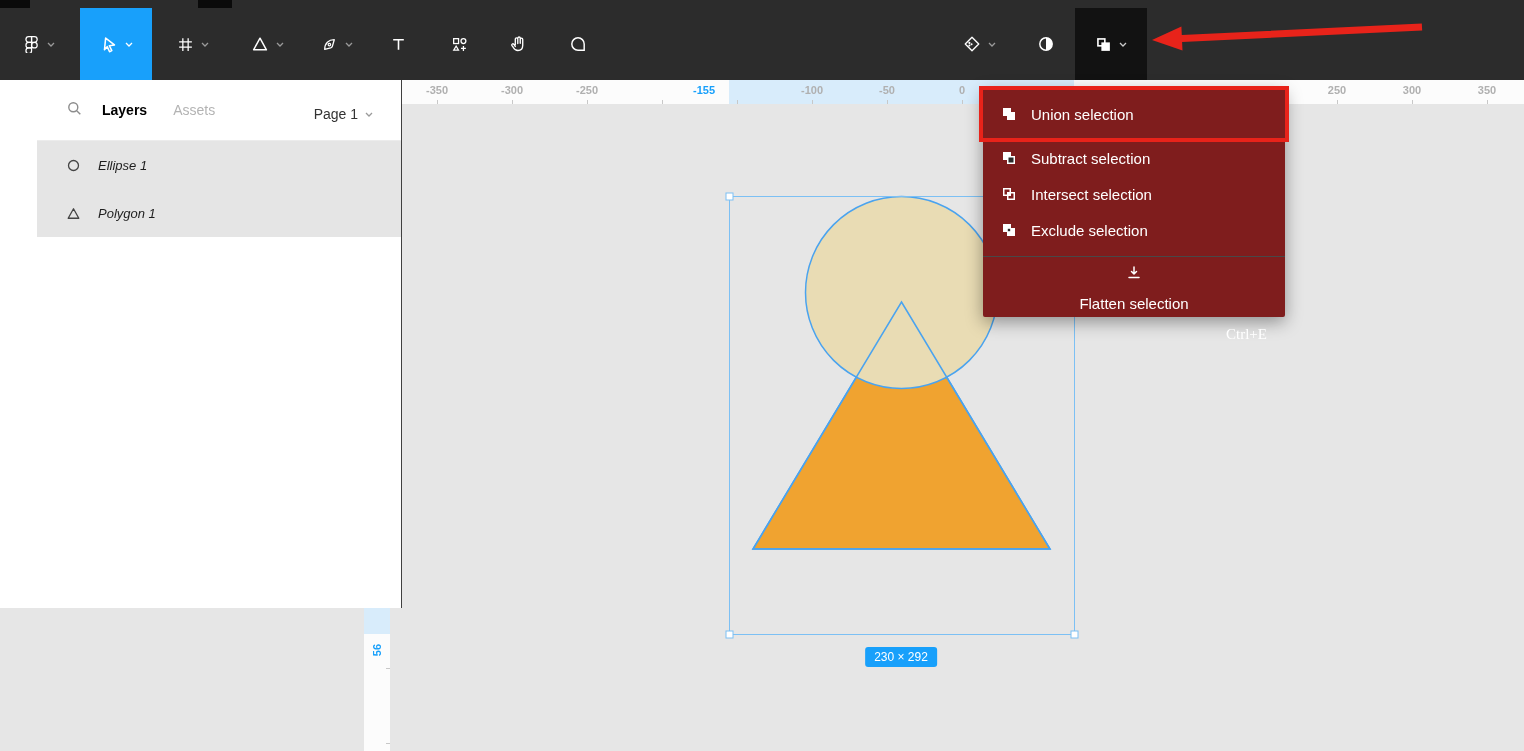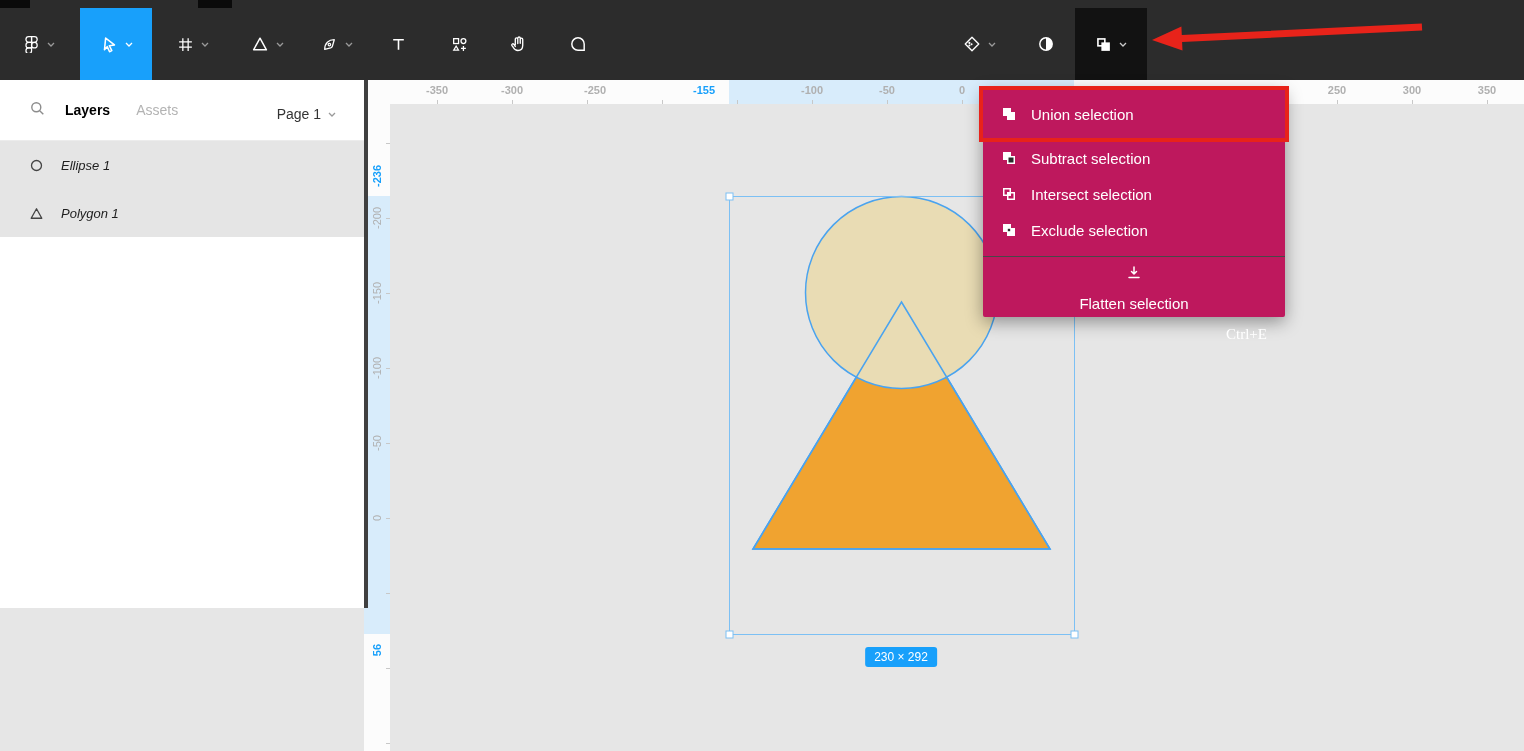--- a/index.html
+++ b/index.html
@@ -9,21 +9,21 @@
   
   .toolbar{position:absolute;left:0;top:0;width:1524px;height:80px;background:#2c2c2c;z-index:20;}
   .black-strip{position:absolute;top:0;height:8px;background:#0a0a0a;}
   .tool{position:absolute;top:8px;height:72px;display:flex;align-items:center;justify-content:center;gap:7px;cursor:default;}
   .tool.blue{background:#18a0fb;}
   .tool.dark{background:#121212;}
   .tool svg{display:block;}
 
   
   .sidebar{position:absolute;left:0;top:80px;width:364px;height:528px;background:#fff;
-           border-right:4px solid #404040;z-index:15;}
+           border-right:1px solid #404040;z-index:15;padding-left:37px;}
   .panel-header{height:60px;display:flex;align-items:center;padding:0 28px 0 30px;border-bottom:1px solid #ececec;}
   .tab{font-size:14px;color:#b3b3b3;}
   .tab.active{color:#000;font-weight:700;}
   .tab-layers{margin-left:20px;}
   .tab-assets{margin-left:26px;}
   .page-select{margin-left:auto;display:flex;align-items:center;gap:7px;font-size:14px;color:#333;margin-top:8px;}
   .layer-row{height:48px;display:flex;align-items:center;gap:18px;padding-left:30px;font-size:13px;color:#1e1e1e;}
   .layer-row.selected{background:#e5e5e5;font-style:italic;}
   .licon{width:13px;height:13px;display:flex;align-items:center;}
 
@@ -38,21 +38,21 @@
   .hlabel.hl,.vlabel.hl{color:#18a0fb;font-weight:700;}
   .htick{position:absolute;bottom:0;width:1px;height:4px;background:#c8c8c8;}
   .vtick{position:absolute;right:0;height:1px;width:4px;background:#c8c8c8;}
 
   
   .canvas{position:absolute;left:390px;top:104px;width:1134px;height:647px;background:#e6e6e6;z-index:10;}
   .size-badge{position:absolute;left:511px;top:543px;transform:translateX(-50%);background:#18a0fb;color:#fff;
               font-size:12px;padding:3px 9px;border-radius:3px;white-space:nowrap;}
 
   
-  .bool-menu{position:absolute;left:983px;top:88px;width:302px;background:#be185d;border-radius:2px;
+  .bool-menu{position:absolute;left:983px;top:88px;width:302px;background:#7f1d1d;border-radius:2px;
              box-shadow:0 5px 17px rgba(0,0,0,.38);z-index:50;padding-bottom:6px;}
   .menu-item{display:flex;align-items:center;gap:14px;height:36px;padding:0 18px;color:#fff;font-size:15px;}
   .menu-item.tall{height:52px;}
   .menu-item.flatten{height:46px;flex-direction:column;}
   .menu-item .shortcut{margin-left:auto;color:#fff;font-family:Liberation Serif, serif;}
   .menu-sep{height:1px;background:#484848;margin:8px 0;}
   .micon{width:16px;height:16px;display:flex;align-items:center;justify-content:center;}
 
   
   .red-box{position:absolute;left:979px;top:86px;width:302px;height:48px;border:4px solid #e8231a;z-index:60;}
@@ -265,21 +265,21 @@
       <i class="htick" style="left: 572px;"></i>
       <i class="htick" style="left: 647px;"></i>
       <i class="htick" style="left: 722px;"></i>
       <i class="htick" style="left: 797px;"></i>
       <i class="htick" style="left: 872px;"></i>
       <i class="htick" style="left: 947px;"></i>
       <i class="htick" style="left: 1022px;"></i>
       <i class="htick" style="left: 1097px;"></i>
       <span class="hlabel" style="left: 47px;">-350</span>
       <span class="hlabel" style="left: 122px;">-300</span>
-      <span class="hlabel" style="left: 197px; margin-left: 8px;">-250</span>
+      <span class="hlabel" style="left: 197px;">-250</span>
       <span class="hlabel hl" style="left: 314px;">-155</span>
       <span class="hlabel" style="left: 422px;">-100</span>
       <span class="hlabel" style="left: 497px;">-50</span>
       <span class="hlabel" style="left: 572px;">0</span>
       <span class="hlabel" style="left: 947px;">250</span>
       <span class="hlabel" style="left: 1022px;">300</span>
       <span class="hlabel" style="left: 1097px;">350</span>
     </div>
   <div class="v-ruler">
     <div class="hl-band"></div>

